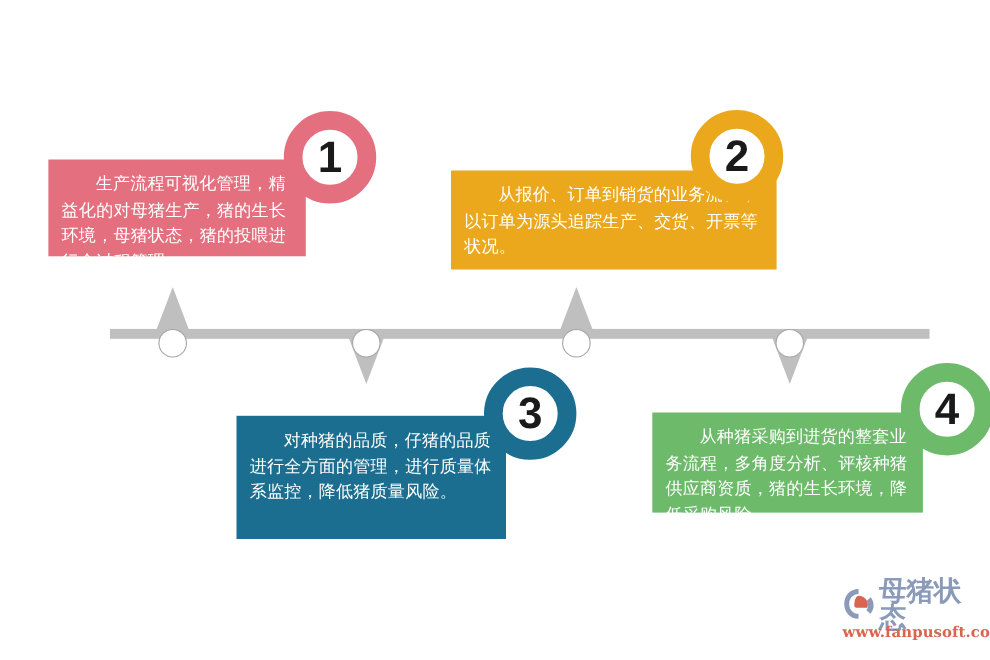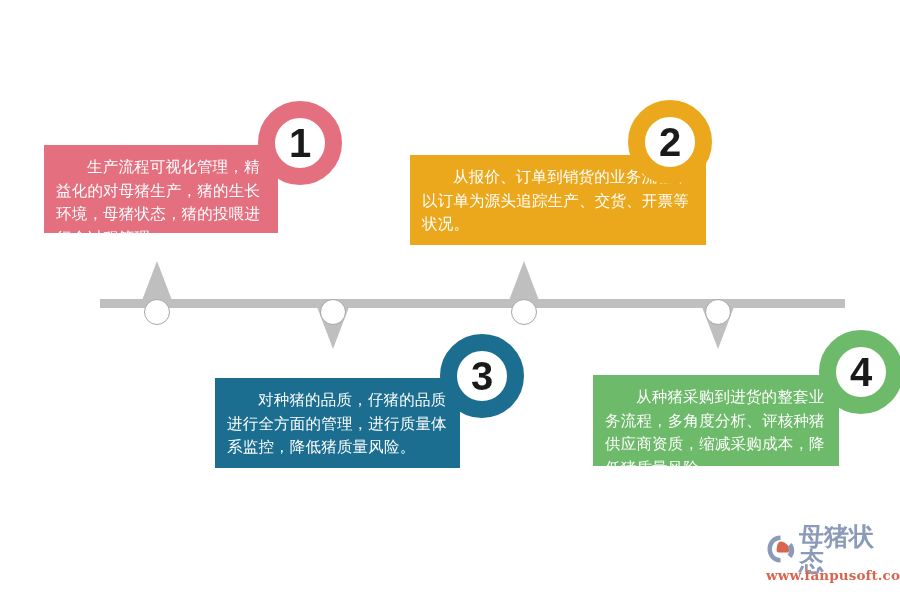--- a/index.html
+++ b/index.html
@@ -82,21 +82,21 @@
     z-index: 3;
   }
 
   
   #box-1 { left: 44px;  top: 145px; width: 234px; height: 88px; background: #e4707f; }
   #badge-1 { left: 258px; top: 101px; width: 84px; height: 84px; border: 17px solid #e4707f; font-size: 40px; }
 
   #box-2 { left: 410px; top: 155px; width: 296px; height: 90px; background: #eba81c; }
   #badge-2 { left: 628px; top: 100px; width: 84px; height: 84px; border: 17px solid #eba81c; font-size: 40px; }
 
-  #box-3 { left: 215px; top: 378px; width: 245px; height: 90px; background: #1b6e8f; }
+  #box-3 { left: 215px; top: 378px; width: 245px; height: 112px; background: #1b6e8f; }
   #badge-3 { left: 440px; top: 334px; width: 84px; height: 84px; border: 17px solid #1b6e8f; font-size: 40px; }
 
   #box-4 { left: 593px; top: 375px; width: 246px; height: 91px; background: #6dba6b; }
   #badge-4 { left: 819px; top: 330px; width: 84px; height: 84px; border: 17px solid #6dba6b; font-size: 40px; }
 
   
   #node-1 { left: 144px; top: 299px; }
   #node-2 { left: 320px; top: 299px; }
   #node-3 { left: 511px; top: 299px; }
   #node-4 { left: 705px; top: 299px; }
@@ -170,21 +170,21 @@
     <div class="callout-box" id="box-2">从报价、订单到销货的业务流程，以订单为源头追踪生产、交货、开票等状况。</div>
     <div class="badge" id="badge-2">2</div>
   </div>
 
   <div class="callout">
     <div class="callout-box" id="box-3">对种猪的品质，仔猪的品质进行全方面的管理，进行质量体系监控，降低猪质量风险。</div>
     <div class="badge" id="badge-3">3</div>
   </div>
 
   <div class="callout">
-    <div class="callout-box" id="box-4">从种猪采购到进货的整套业务流程，多角度分析、评核种猪供应商资质，缩减采购成本，降低猪质量风险。</div>
+    <div class="callout-box" id="box-4">从种猪采购到进货的整套业务流程，多角度分析、评核种猪供应商资质，猪的生长环境，降低采购风险。</div>
     <div class="badge" id="badge-4">4</div>
   </div>
 
   <div id="logo">
     <div class="logo-row">
       <span class="logo-mark">
         <svg viewBox="0 0 30 30" width="30" height="30" aria-hidden="true">
           <path d="M14.5 1.5 C6.8 1.5 1.5 7.5 1.5 15 C1.5 22.5 6.8 28.5 14.5 28.5 L14.5 24 C9.6 24 6 20.1 6 15 C6 9.9 9.6 6 14.5 6 Z" fill="#8a9ab8"></path>
           <path d="M14.5 7.5 C19.2 7.5 23 11.2 23 15.6 C23 16.6 22.8 17.5 22.5 18.4 L12.6 18.4 C11.4 18.4 10.6 17.5 10.6 16.4 C10.6 11.6 12.2 7.5 14.5 7.5 Z" fill="#d9644f"></path>
           <path d="M25.5 9 C27.2 11 28.2 13.6 28.2 16.4 C28.2 19.3 27.1 22 25.2 24 L21.5 20.6 C22.6 19.5 23.2 18 23.2 16.4 C23.2 14.9 22.7 13.5 21.8 12.4 Z" fill="#8a9ab8"></path>

